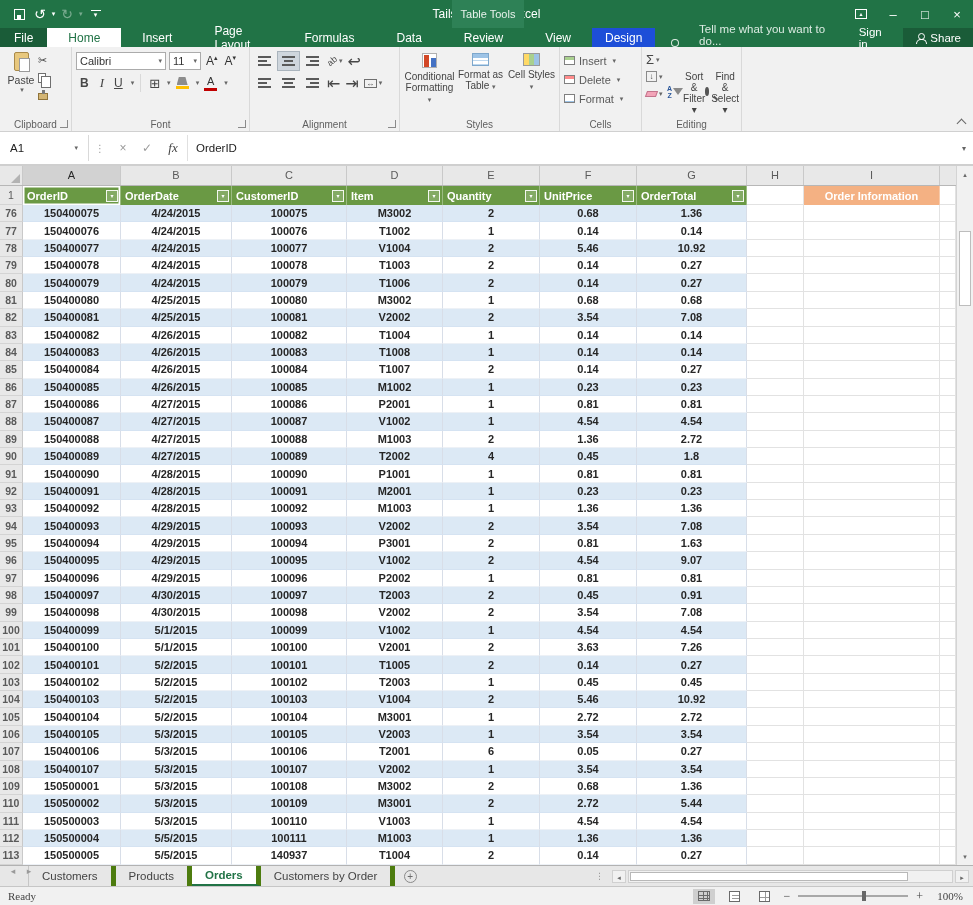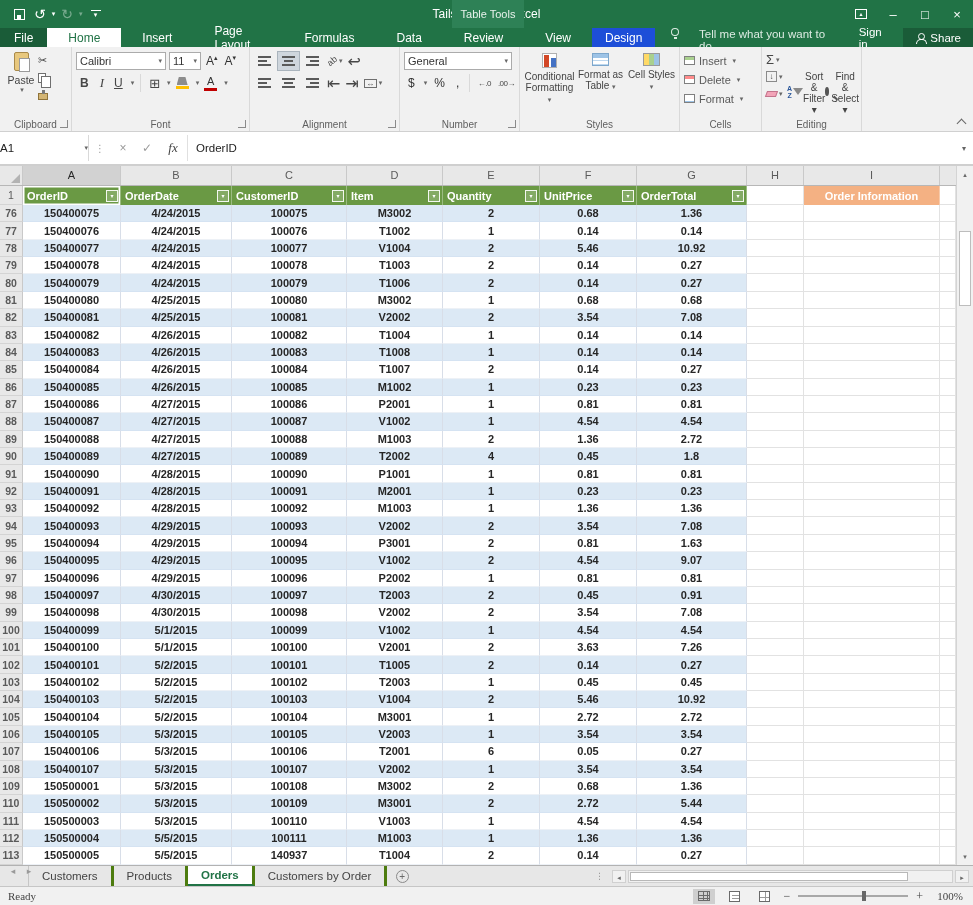--- a/index.html
+++ b/index.html
@@ -22,21 +22,21 @@
   .wincontrols{position:absolute;right:0;top:0;height:28px;display:flex;z-index:3;}
   .wincontrols .wbtn{width:32px;height:28px;display:flex;align-items:center;justify-content:center;color:#fff;font-size:13px;}
   .rdo{width:12px;height:10px;border:1px solid #fff;font-size:6px;line-height:9px;text-align:center;color:#fff;}
 
   
   .tabrow{height:19px;background:#217346;display:flex;align-items:stretch;color:#fff;font-size:12px;flex:none;position:relative;}
   .rtab{padding:0 21px;display:flex;align-items:center;cursor:default;}
   .rtab.file{background:#1a5c38;padding:0 14px;}
   .rtab.active{background:#fff;color:#217346;}
   .rtab.ctx{background:#1d4ed8;padding:0 13px;}
-  .tellme{display:flex;align-items:flex-start;gap:20px;margin-left:16px;color:#dcebe2;font-size:11.5px;}
+  .tellme{display:flex;align-items:flex-end;gap:20px;margin-left:16px;color:#dcebe2;font-size:11.5px;}
   .bulb{width:8px;height:8px;border:1.3px solid #dcebe2;border-radius:50%;position:relative;}
   .bulb:after{content:"";position:absolute;left:2px;top:8px;width:3px;height:2px;background:#dcebe2;}
   .tr-right{margin-left:auto;display:flex;align-items:center;}
   .signin{padding:0 14px;font-size:11.5px;}
   .share{background:#1a5c38;padding:0 12px;display:flex;align-items:center;gap:5px;font-size:11.5px;height:19px;}
   .person{width:10px;height:10px;position:relative;}
   .person:before{content:"";position:absolute;left:3px;top:0;width:5px;height:5px;border:1px solid #fff;border-radius:50%;}
   .person:after{content:"";position:absolute;left:1px;top:6px;width:9px;height:4px;border:1px solid #fff;border-bottom:none;border-radius:5px 5px 0 0;}
 
   
@@ -143,21 +143,21 @@
   .azic{display:flex;align-items:center;gap:1px;}
   .azletters{display:flex;flex-direction:column;font-size:7px;font-weight:bold;color:#2b579a;line-height:7px;}
   .funnel{width:0;height:0;border-left:5px solid transparent;border-right:5px solid transparent;border-top:7px solid #8a8a8a;}
   .mag{width:9px;height:9px;border:2px solid #555;border-radius:50%;position:relative;margin:2px;}
   .mag:after{content:"";position:absolute;width:5px;height:2px;background:#555;transform:rotate(45deg);left:6px;top:8px;}
   .collapse{position:absolute;right:8px;bottom:6px;width:8px;height:8px;}
   .collapse:before{content:"";position:absolute;left:1px;top:3px;width:6px;height:6px;border-left:1.5px solid #666;border-top:1.5px solid #666;transform:rotate(45deg);}
 
   
   .fbar{height:34px;background:#fff;border-bottom:2px solid #cfcfcf;display:flex;align-items:center;flex:none;position:relative;padding:3px 0;}
-  .namebox{width:88px;height:100%;display:flex;align-items:center;padding:0 0;font-size:11.5px;color:#222;}
+  .namebox{width:88px;height:100%;display:flex;align-items:center;padding:0 10px;font-size:11.5px;color:#222;}
   .namebox .nbdd{margin-left:auto;font-size:7px;color:#666;}
   .nbsep{width:1px;height:100%;background:#d9d9d9;}
   .fdots{color:#a0a0a0;font-size:10px;padding:0 6px;}
   .fbtn{width:24px;text-align:center;font-size:12px;color:#9a9a9a;}
   .fxbtn{font-family:"Liberation Serif",serif;font-style:italic;font-size:13px;color:#444;width:28px;text-align:center;}
   .fval{flex:1;border-left:1px solid #e0e0e0;height:100%;display:flex;align-items:center;padding-left:8px;font-size:11.5px;color:#222;}
   .fexpand{width:18px;text-align:center;font-size:8px;color:#666;}
 
   
   .gridwrap{position:relative;flex:none;height:699px;background:#fff;}
@@ -189,21 +189,21 @@
 
   .vscroll{position:absolute;top:0;right:0;width:17px;height:699px;background:#f1f1f1;border-left:1px solid #d4d4d4;}
   .vs-up,.vs-dn{position:absolute;left:0;width:16px;height:17px;text-align:center;font-size:7px;color:#6a6a6a;line-height:17px;}
   .vs-up{top:0;} .vs-dn{bottom:0;}
   .vthumb{position:absolute;left:2px;right:2px;top:65px;height:75px;background:#fff;border:1px solid #bdbdbd;}
 
   
   .sheetbar{height:21px;background:#e7e7e7;border-top:1px solid #b2b2b2;display:flex;align-items:stretch;flex:none;font-size:11.5px;position:relative;}
   .snav{width:18px;display:flex;align-items:center;justify-content:center;color:#9a9a9a;font-size:9px;}
   .stabs{display:flex;align-items:stretch;margin-left:28px;}
-  .stab{padding:8px 13px;display:flex;align-items:center;color:#444;border-right:3px solid #4d7c0f;}
+  .stab{padding:8px 13px;display:flex;align-items:center;color:#444;border-right:5px solid #4d7c0f;}
   .stab:first-child{border-left:1px solid #c6c6c6;}
   .stab.active{background:#fff;color:#217346;font-weight:bold;border-bottom:2px solid #217346;}
   .addsheet{width:30px;display:flex;align-items:center;justify-content:center;}
   .addcirc{width:13px;height:13px;border:1px solid #8a8a8a;border-radius:50%;color:#6a6a6a;font-size:10px;line-height:11px;text-align:center;}
   .sb-dots{display:flex;align-items:center;color:#9a9a9a;font-size:9px;padding:0 4px;margin-left:auto;}
   .hscroll{width:365px;display:flex;align-items:center;padding:0 4px;gap:2px;}
   .hs-btn{width:14px;height:13px;text-align:center;font-size:7px;color:#6a6a6a;line-height:13px;background:#f1f1f1;border:1px solid #d0d0d0;}
   .hs-track{flex:1;height:13px;background:#f1f1f1;border:1px solid #d0d0d0;position:relative;}
   .hs-thumb{position:absolute;left:1px;top:1px;bottom:1px;width:86%;background:#fff;border:1px solid #b8b8b8;}
 
@@ -370,39 +370,20 @@
         <span class="iconbtn icn">⇥</span>
         <span class="iconbtn">
             <span class="mergeic">↔</span>
             <span class="ddc">▾</span>
           </span>
       </div>
       <span class="glabel">Alignment</span>
       <span class="launcher"></span>
     </div>
 
-    <div class="rgroup g-num">
-      <div class="frow">
-        <span class="combo w108">
-          <span class="cval">General</span>
-          <span class="cdd">▾</span>
-        </span>
-      </div>
-      <div class="frow">
-        <span class="numsym">$</span>
-        <span class="ddc">▾</span>
-        <span class="numsym">%</span>
-        <span class="numsym">,</span>
-        <span class="vsep"></span>
-        <span class="decic">←.0</span>
-        <span class="decic">.00→</span>
-      </div>
-      <span class="glabel">Number</span>
-      <span class="launcher"></span>
-    </div>
 
     <div class="rgroup g-styles">
       <div class="gcontent">
         <div class="bigbtn">
           <span class="cfic"></span>
           <span class="blbl"><span>Conditional Formatting</span> <span class="dd">▾</span></span>
         </div>
         <div class="bigbtn">
           <span class="ftic"></span>
           <span class="blbl"><span>Format as Table</span> <span class="dd">▾</span></span>

